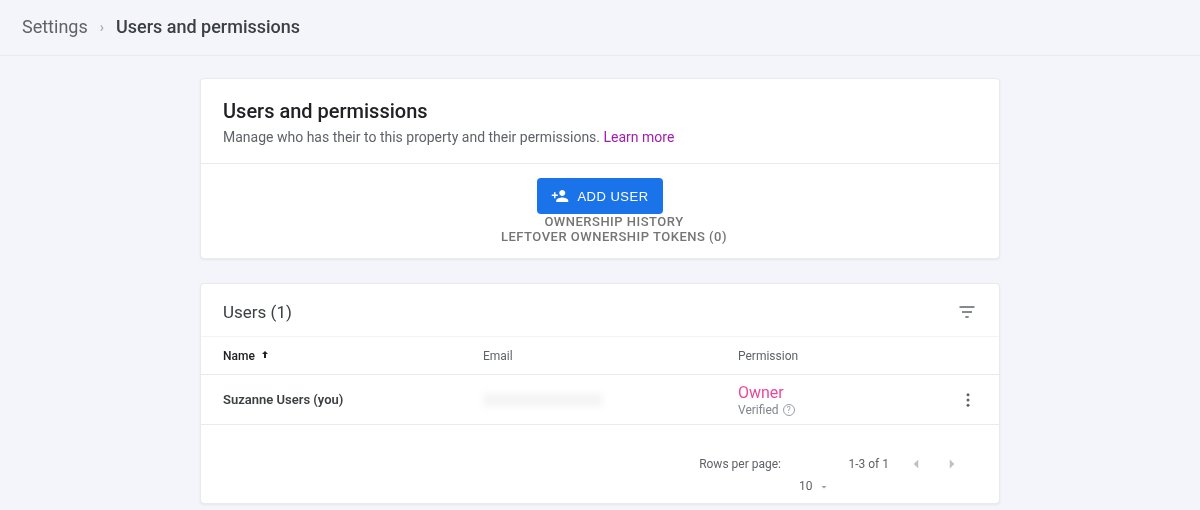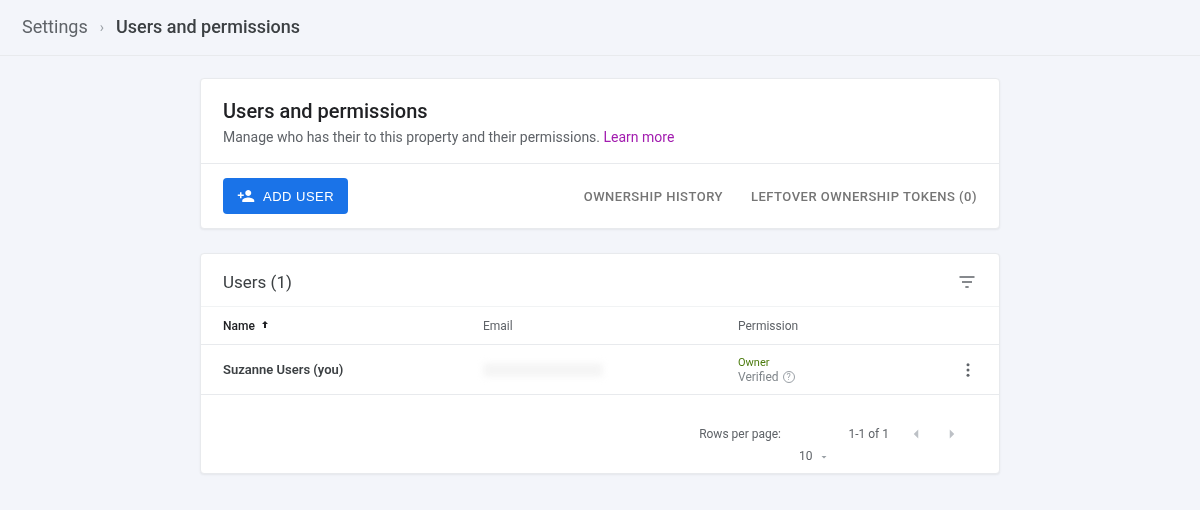--- a/index.html
+++ b/index.html
@@ -34,20 +34,21 @@
     }
     .card-header { padding: 20px 22px 18px; }
     .card-title { font-size: 20px; font-weight: 500; color: #202124; margin-bottom: 6px; }
     .card-sub { font-size: 14px; color: #5f6368; }
     .card-sub a { color: #a21caf; text-decoration: none; }
     .card-toolbar {
       border-top: 1px solid #e8eaed;
       display: flex;
       align-items: center;
       padding: 14px 22px;
+      flex-direction: column;
     }
     .btn-primary {
       background: #1a73e8;
       color: #fff;
       border: none;
       border-radius: 4px;
       padding: 9px 14px;
       font-size: 13px;
       font-weight: 500;
       letter-spacing: 0.5px;
@@ -95,21 +96,21 @@
       border-top: 1px solid #e8eaed;
       font-size: 13px;
     }
     .row-name { font-weight: 600; color: #3c4043; }
     .row-email {
       width: 120px; height: 14px;
       background: #f5f5f5;
       filter: blur(3px);
       border-radius: 3px;
     }
-    .perm-main { color: #4d7c0f; font-size: 11px; }
+    .perm-main { color: #ec4899; font-size: 16px; }
     .perm-sub { color: #80868b; font-size: 12px; display: inline-flex; align-items: center; gap: 4px; }
     .help-ic { width: 12px; height: 12px; border: 1px solid #9aa0a6; border-radius: 50%; display: inline-flex; align-items: center; justify-content: center; font-size: 9px; color: #9aa0a6; }
     .more-icon { width: 18px; height: 18px; fill: #5f6368; cursor: pointer; }
     .pagination {
       display: flex;
       align-items: center;
       justify-content: flex-end;
       gap: 18px;
       padding: 10px 38px;
       border-top: 1px solid #e8eaed;
@@ -193,21 +194,21 @@
     </div>
 
     <div class="pagination">
       <span>Rows per page:</span>
       <span class="rpp-select">
         <span>10</span>
         <svg viewBox="0 0 24 24" style="width:12px;height:12px;fill:#9aa0a6">
             <path d="M7 10l5 5 5-5z"></path>
           </svg>
       </span>
-      <span>1-1 of 1</span>
+      <span>1-3 of 1</span>
       <svg class="nav-icon" viewBox="0 0 24 24">
           <path d="M15 6l-6 6 6 6z"></path>
         </svg>
       <svg class="nav-icon" viewBox="0 0 24 24">
           <path d="M9 6l6 6-6 6z"></path>
         </svg>
     </div>
   </div>
 
 </div>

